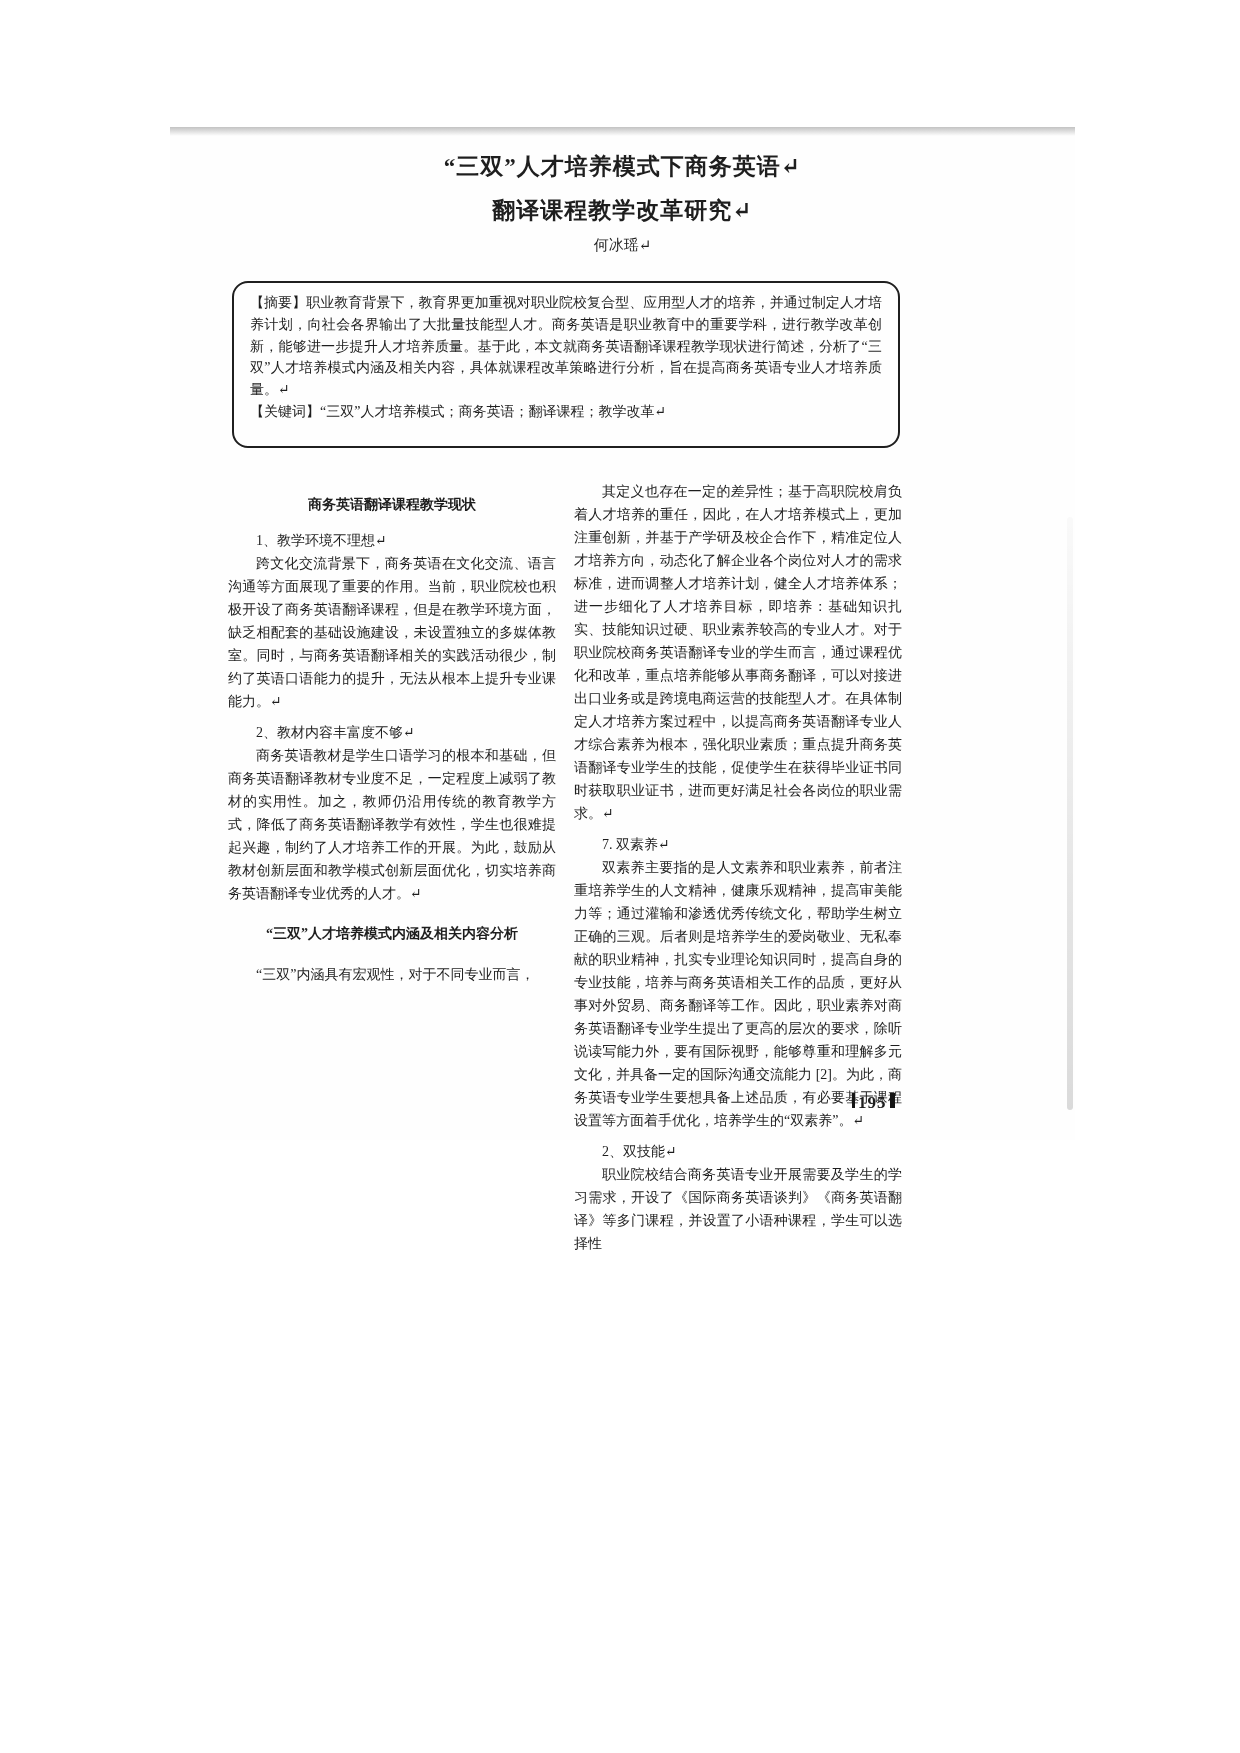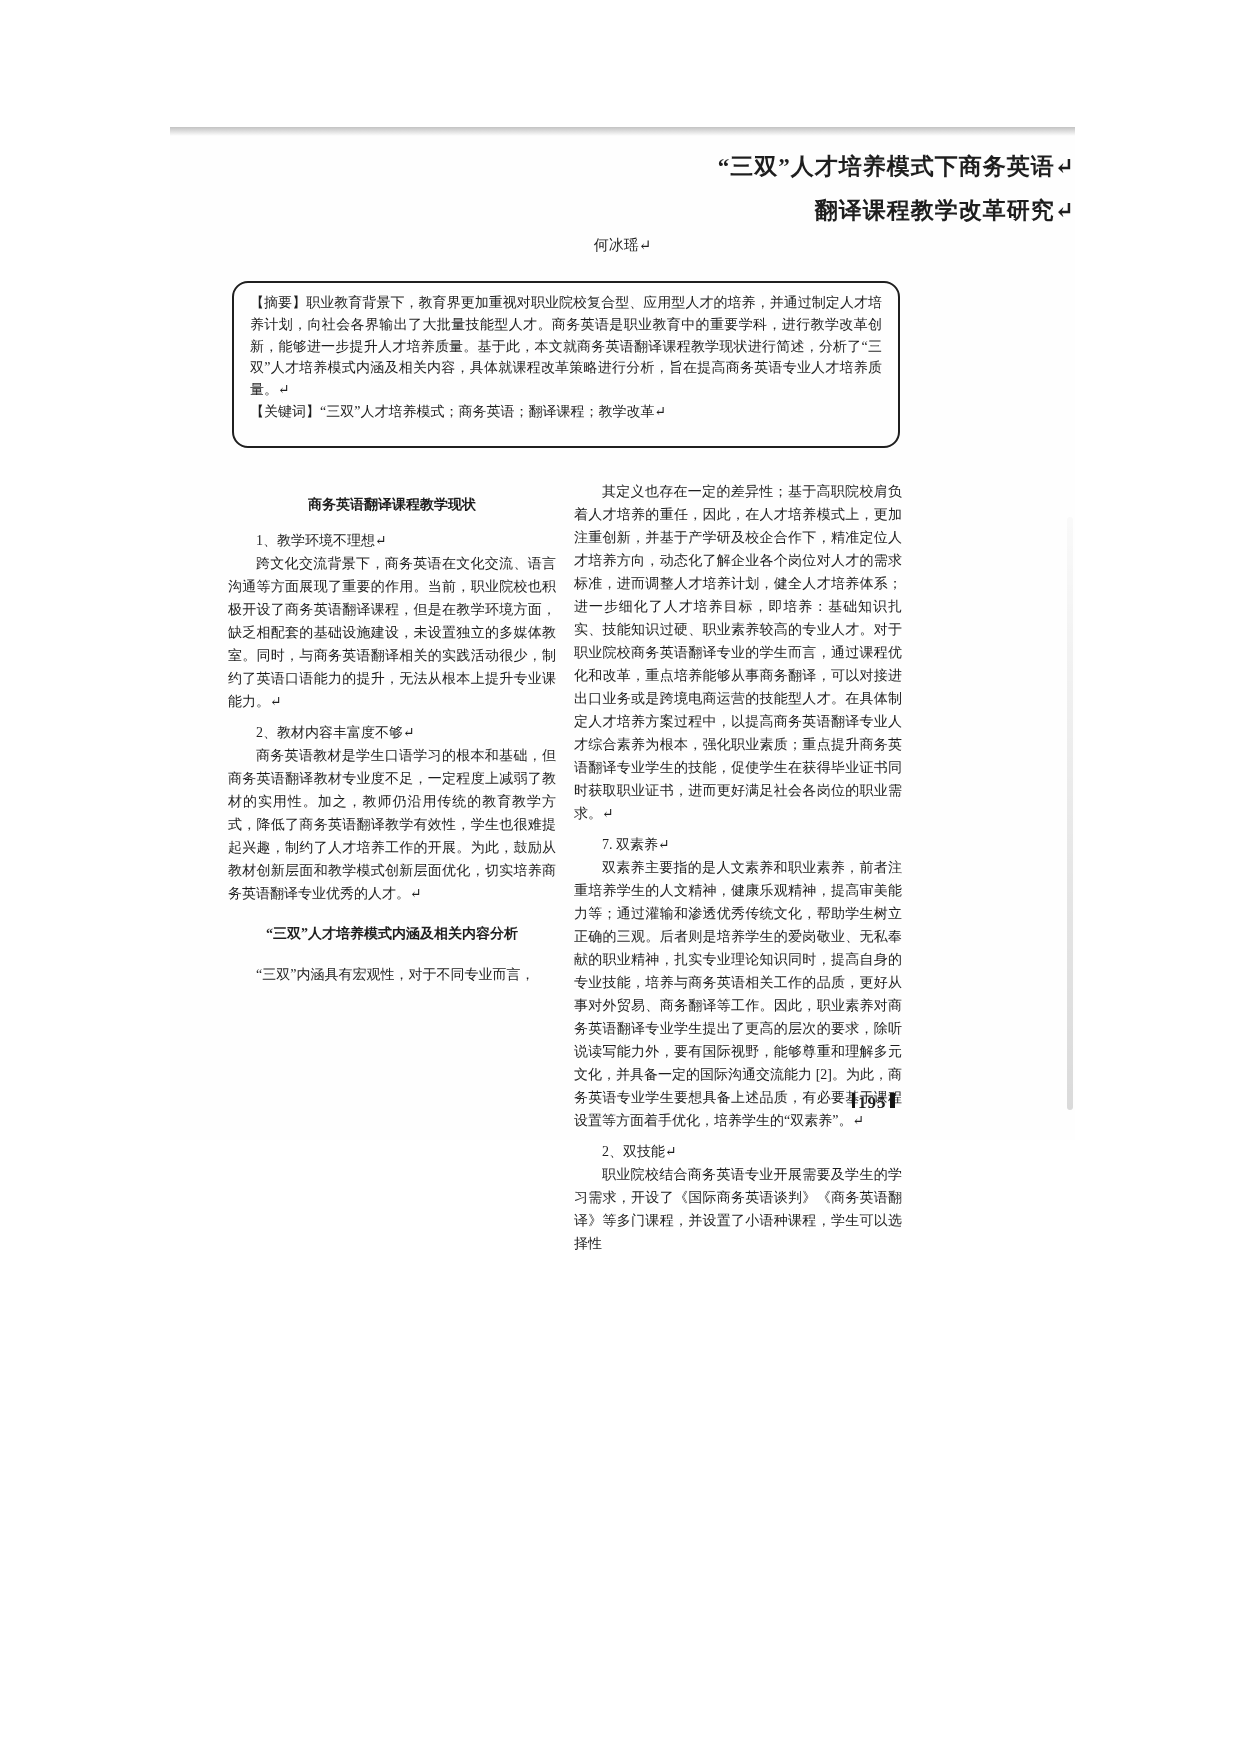--- a/index.html
+++ b/index.html
@@ -37,21 +37,21 @@
     top: 390px;
     bottom: 30px;
     width: 6px;
     background: linear-gradient(to bottom, rgba(0,0,0,0.02), rgba(0,0,0,0.14));
     border-radius: 3px;
     pointer-events: none;
   }
   .title {
     margin: 0;
     padding-top: 18px;
-    text-align: right;
+    text-align: center;
     font-size: 23px;
     font-weight: bold;
     line-height: 1.9;
     letter-spacing: 1px;
   }
   .title .tline { display: block; }
   .author {
     margin-top: 4px;
     text-align: center;
     font-size: 15px;

